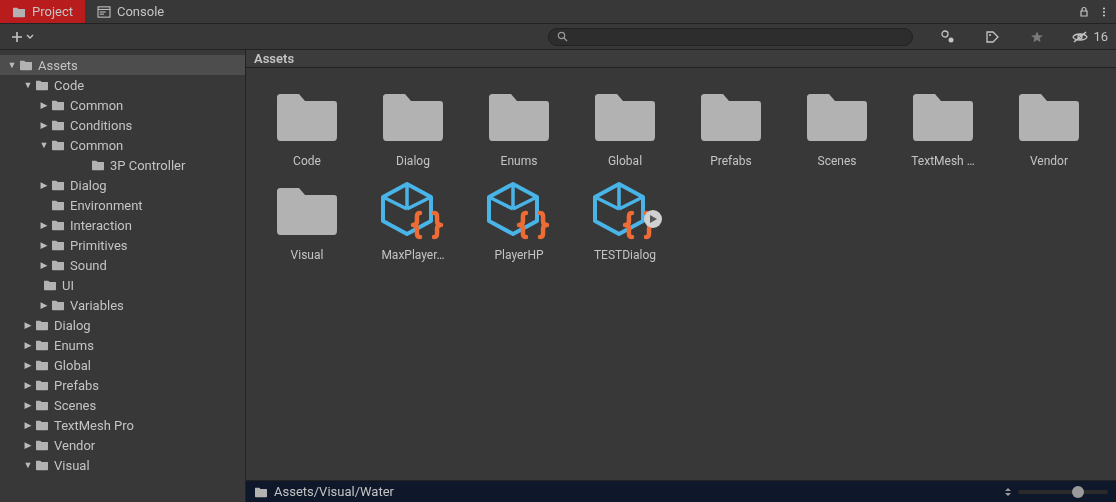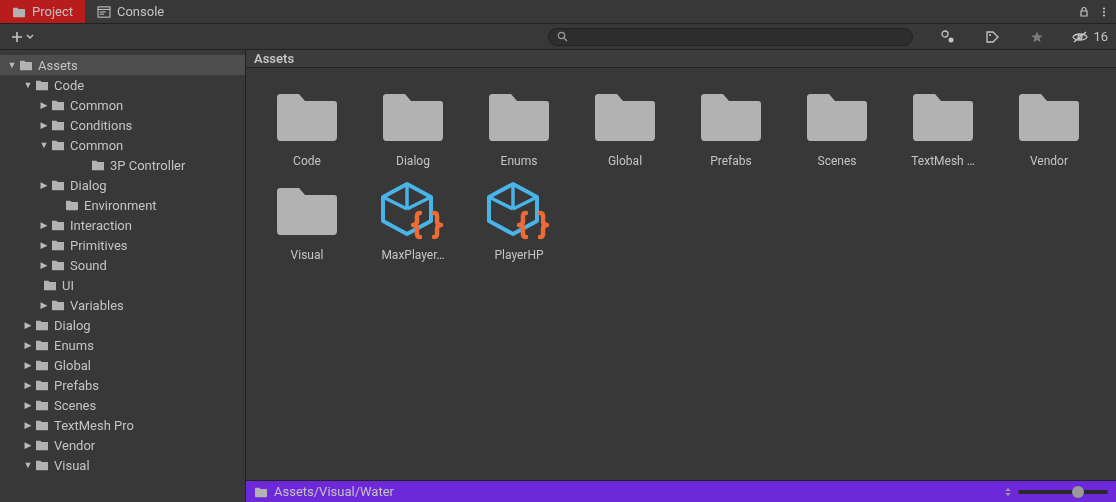--- a/index.html
+++ b/index.html
@@ -37,21 +37,21 @@
   
   .content { flex:1; display:flex; flex-direction:column; background:#383838; }
   .content-header { height:18px; display:flex; align-items:center; padding-left:8px; background:#3c3c3c; border-bottom:1px solid #222; font-weight:600;}
   .grid-area { flex:1; overflow:auto; padding:18px 14px 10px 14px; }
   .grid { display:flex; flex-wrap:wrap; gap:12px 12px; align-content:flex-start; }
   .grid-item { width:94px; display:flex; flex-direction:column; align-items:center; gap:6px; cursor:pointer; position:relative;}
   .grid-item .thumb { width:72px; height:62px; display:flex; align-items:center; justify-content:center; }
   .grid-item .label { font-size:12px; color:#c4c4c4; text-align:center; white-space:nowrap; overflow:hidden; text-overflow:ellipsis; width:100%; }
   .play-badge{position:absolute; top:30px; right:10px; width:18px;height:18px;border-radius:50%;background:#d0d0d0;display:flex;align-items:center;justify-content:center;}
 
-  .footer { height:22px; background:#6d28d9; border-top:1px solid #222; display:flex; align-items:center; padding:0 8px; gap:6px;}
+  .footer { height:22px; background:#0f172a; border-top:1px solid #222; display:flex; align-items:center; padding:0 8px; gap:6px;}
   .footer .spacer{flex:1;}
   .slider { width:90px; height:4px; background:#2a2a2a; border-radius:2px; position:relative;}
   .slider-handle{ position:absolute; top:-4px; width:12px; height:12px; border-radius:50%; background:#9a9a9a; left:60%; }
 
   
   .folder-fill{ fill:#b2b2b2; }
   .so-hex-stroke{ stroke:#49b4e8; }
   .so-brace-stroke{ stroke:#ed6b34; }
 
   svg{display:block;}
@@ -223,21 +223,21 @@
         </div>
         <div class="tree-row" style="padding-left: 38px;">
           <span class="twisty">▶</span>
           <span class="tree-icon">
             <svg width="14" height="12">
               <use href="#folder-small"></use>
             </svg>
           </span>
           <span class="tree-label">Dialog</span>
         </div>
-        <div class="tree-row" style="padding-left: 52px;">
+        <div class="tree-row" style="padding-left: 38px;">
           <span class="twisty"></span>
           <span class="tree-icon">
             <svg width="14" height="12">
               <use href="#folder-small"></use>
             </svg>
           </span>
           <span class="tree-label">Environment</span>
         </div>
         <div class="tree-row" style="padding-left: 38px;">
           <span class="twisty">▶</span>
@@ -445,20 +445,33 @@
             </div>
             <div class="label">MaxPlayer…</div>
           </div>
           <div class="grid-item">
             <div class="thumb">
               <svg width="72" height="62">
                 <use href="#scriptable-large"></use>
               </svg>
             </div>
             <div class="label">PlayerHP</div>
+          </div>
+          <div class="grid-item">
+            <div class="thumb">
+              <svg width="72" height="62">
+                <use href="#scriptable-large"></use>
+              </svg>
+            </div>
+            <div class="play-badge">
+              <svg width="8" height="8">
+                <path d="M1 0 L8 4 L1 8 Z" fill="#555"></path>
+              </svg>
+            </div>
+            <div class="label">TESTDialog</div>
           </div>
         </div>
     </div>
     <div class="footer">
       <svg width="14" height="12">
           <use href="#folder-small"></use>
         </svg>
       <span>Assets/Visual/Water</span>
       <div class="spacer"></div>
       <svg width="8" height="10">

